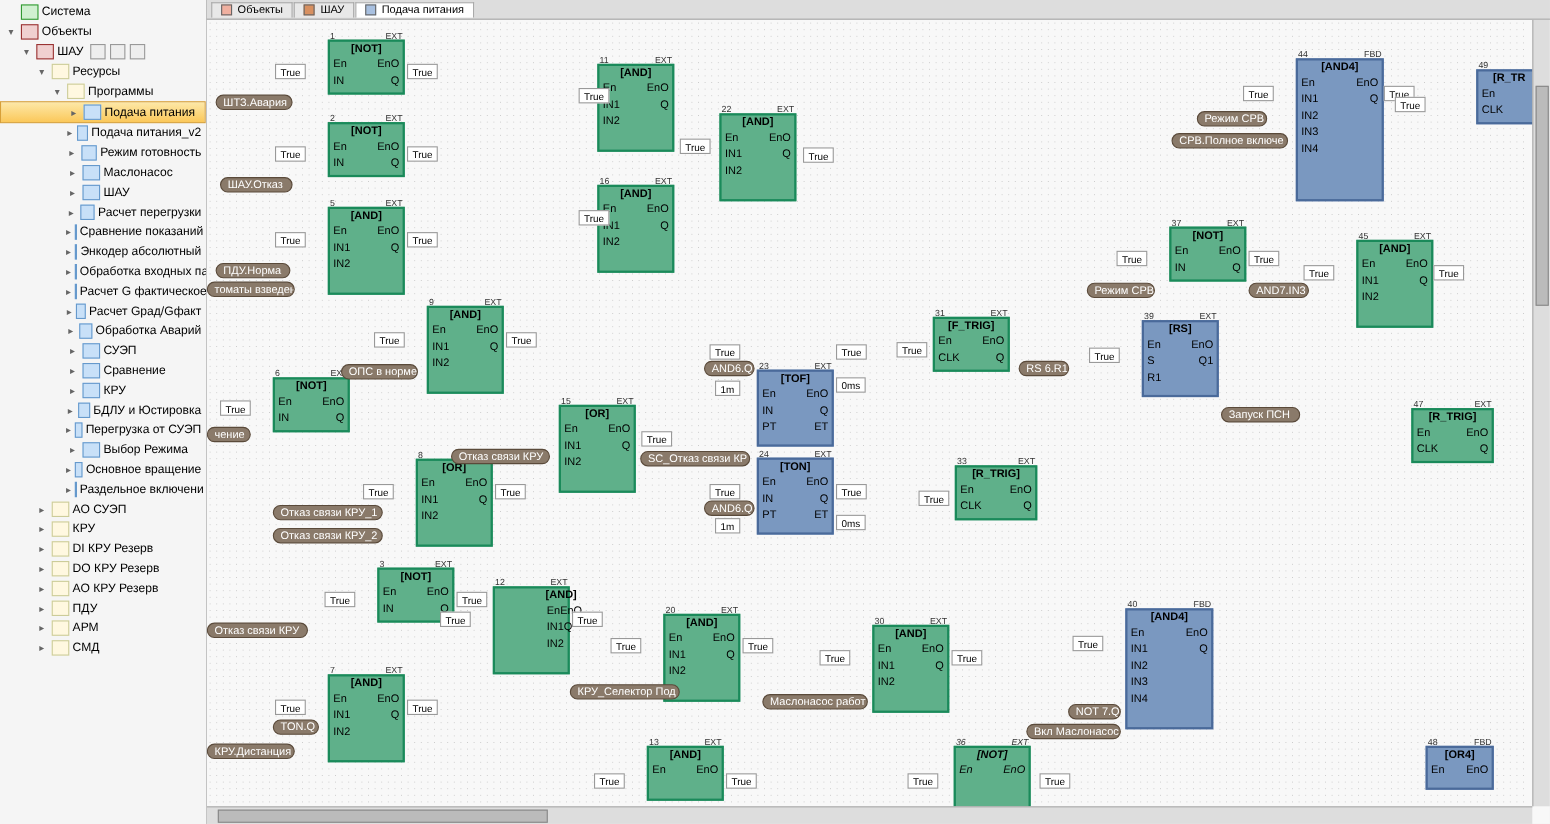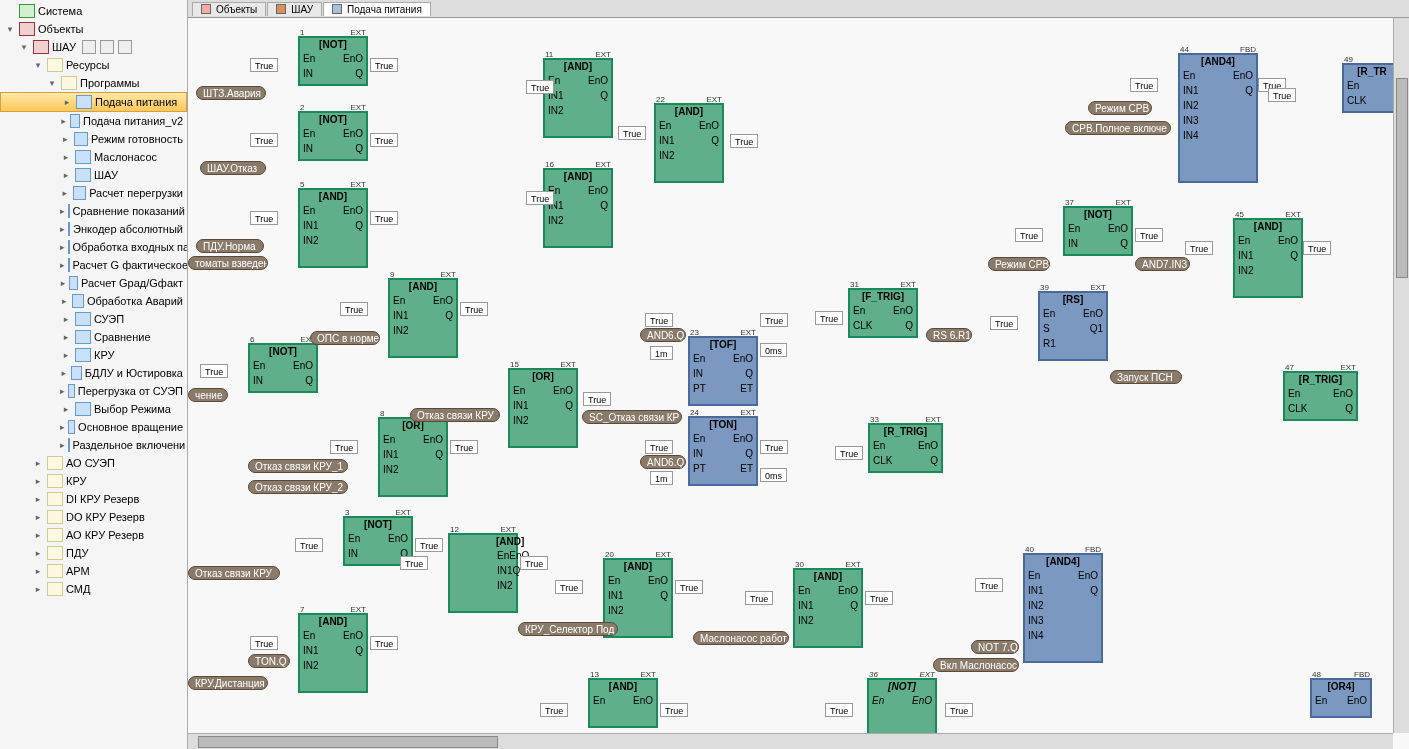--- a/index.html
+++ b/index.html
@@ -673,21 +673,21 @@
           <div class="title">[R_TR</div>
           <div class="row">
             <span>En</span>
             <span></span>
           </div>
           <div class="row">
             <span>CLK</span>
             <span></span>
           </div>
         </div>
-        <div class="block blue" style="left: 1108px; top: 660px; width: 62px; height: 40px; margin-left: 14px;">
+        <div class="block blue" style="left: 1108px; top: 660px; width: 62px; height: 40px;">
           <div class="corner left">48</div>
           <div class="corner right">FBD</div>
           <div class="title">[OR4]</div>
           <div class="row">
             <span>En</span>
             <span>EnO</span>
           </div>
         </div>
         <div class="val" style="left: 62px; top: 40px;">True</div>
         <div class="val" style="left: 182px; top: 40px;">True</div>

